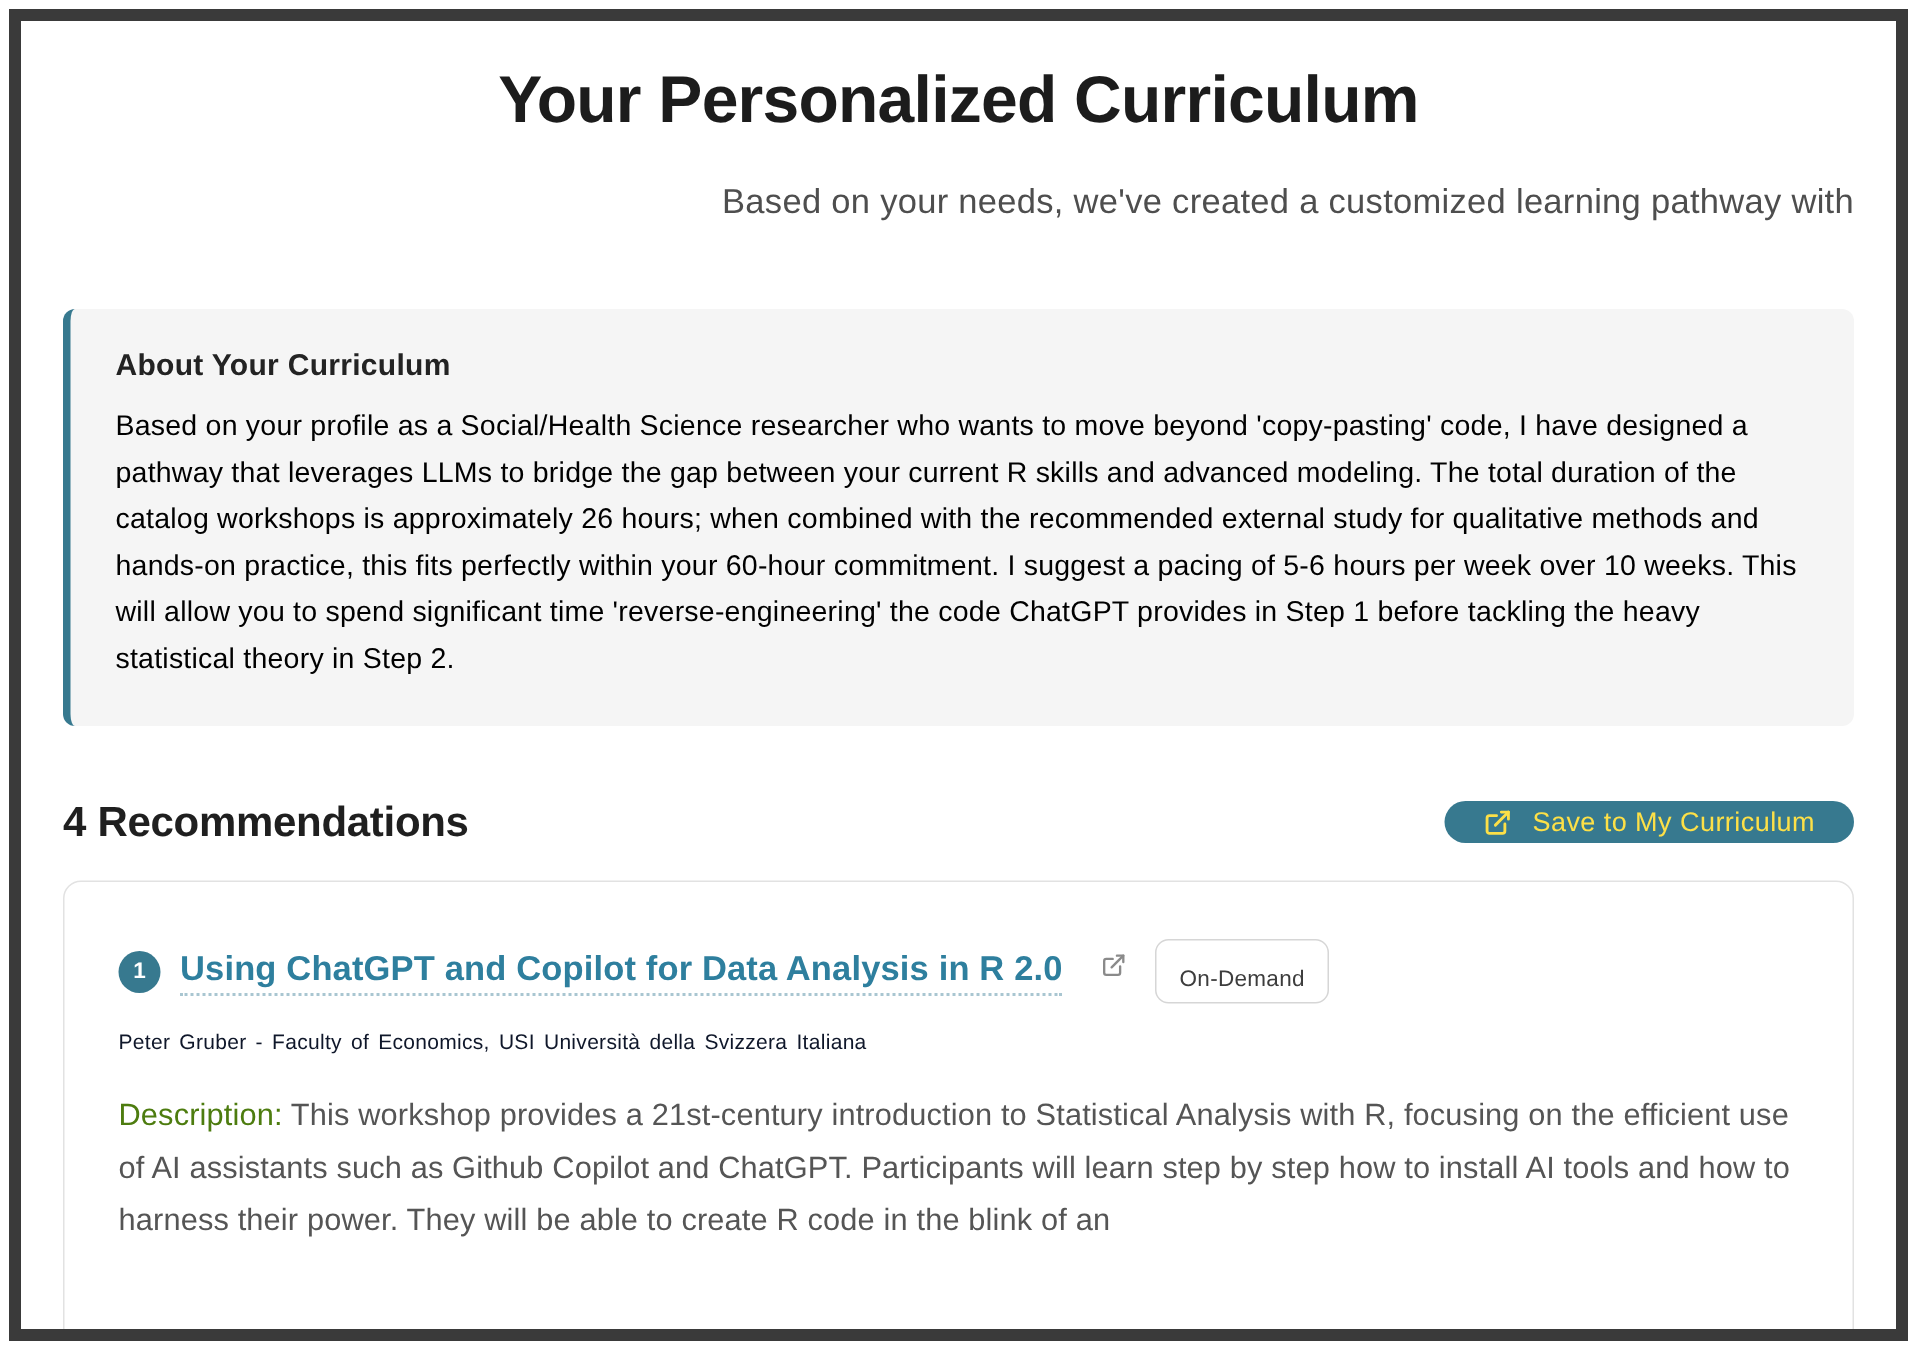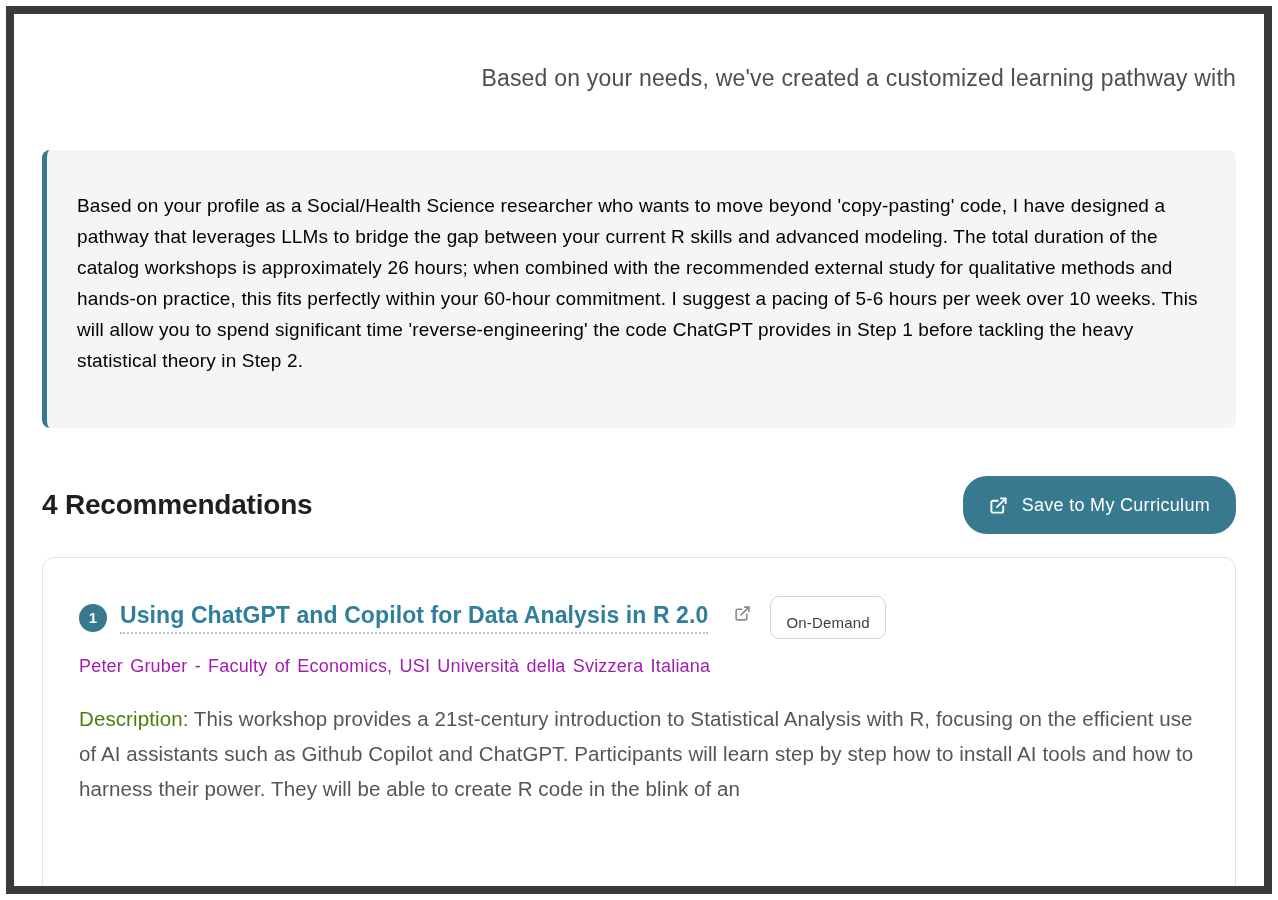--- a/index.html
+++ b/index.html
@@ -74,24 +74,24 @@
     font-size: 28px;
     font-weight: 700;
     color: #1f1f1f;
     letter-spacing: -0.2px;
   }
   .save-button {
     display: flex;
     align-items: center;
     gap: 14px;
     background: #37798f;
-    color: #ffffff;
+    color: #fde047;
     border: none;
     border-radius: 24px;
-    height: 58px;
+    height: 28px;
     padding: 0 26px;
     font-size: 18px;
     font-weight: 500;
     font-family: inherit;
     letter-spacing: 0.3px;
     cursor: pointer;
   }
   .save-button svg { display: block; }
 
   
@@ -141,22 +141,22 @@
     border-radius: 9px;
     background: #ffffff;
     padding: 17px 15px 7px 15px;
     font-size: 15px;
     color: #3d3d3d;
     letter-spacing: 0.2px;
     white-space: nowrap;
   }
   .card-author {
     margin-top: 17px;
-    font-size: 18px;
-    color: #a21caf;
+    font-size: 14px;
+    color: #0f172a;
     letter-spacing: 0.2px;
     word-spacing: 2px;
   }
   .card-description {
     margin-top: 24px;
     font-size: 20.5px;
     line-height: 35px;
     color: #555555;
     letter-spacing: 0.1px;
     max-width: 1135px;
@@ -165,26 +165,28 @@
     color: #4d7c0f;
     font-weight: 400;
   }
 </style>
 </head>
 <body>
 
 <div class="frame">
   <div class="content">
 
+    <h1 class="page-title">Your Personalized Curriculum</h1>
 
     <div class="page-subtitle">
       <div>Based on your needs, we've created a customized learning pathway with</div>
     </div>
 
     <div class="about-box">
+      <div class="about-heading">About Your Curriculum</div>
       <p class="about-body">Based on your profile as a Social/Health Science researcher who wants to move beyond 'copy-pasting' code, I have designed a pathway that leverages LLMs to bridge the gap between your current R skills and advanced modeling. The total duration of the catalog workshops is approximately 26 hours; when combined with the recommended external study for qualitative methods and hands-on practice, this fits perfectly within your 60-hour commitment. I suggest a pacing of 5-6 hours per week over 10 weeks. This will allow you to spend significant time 'reverse-engineering' the code ChatGPT provides in Step 1 before tackling the heavy statistical theory in Step 2.</p>
     </div>
 
     <div class="rec-header">
       <h2 class="rec-heading">4 Recommendations</h2>
       <button class="save-button">
         <span class="btn-icon">
           <svg width="19" height="19" viewBox="0 0 24 24" fill="none" stroke="currentColor" stroke-width="2.4" stroke-linecap="round" stroke-linejoin="round">
             <path d="M18 13v6a2 2 0 0 1-2 2H5a2 2 0 0 1-2-2V8a2 2 0 0 1 2-2h6"></path>
             <polyline points="15 3 21 3 21 9"></polyline>

